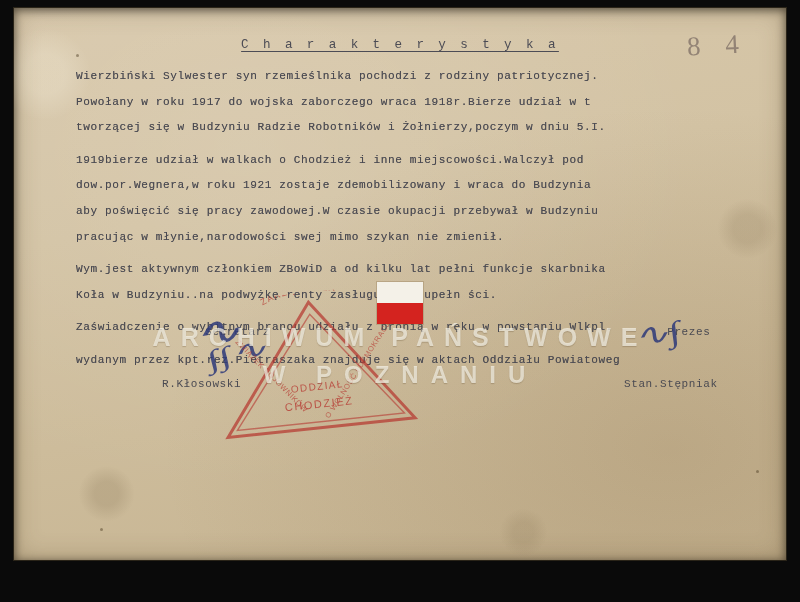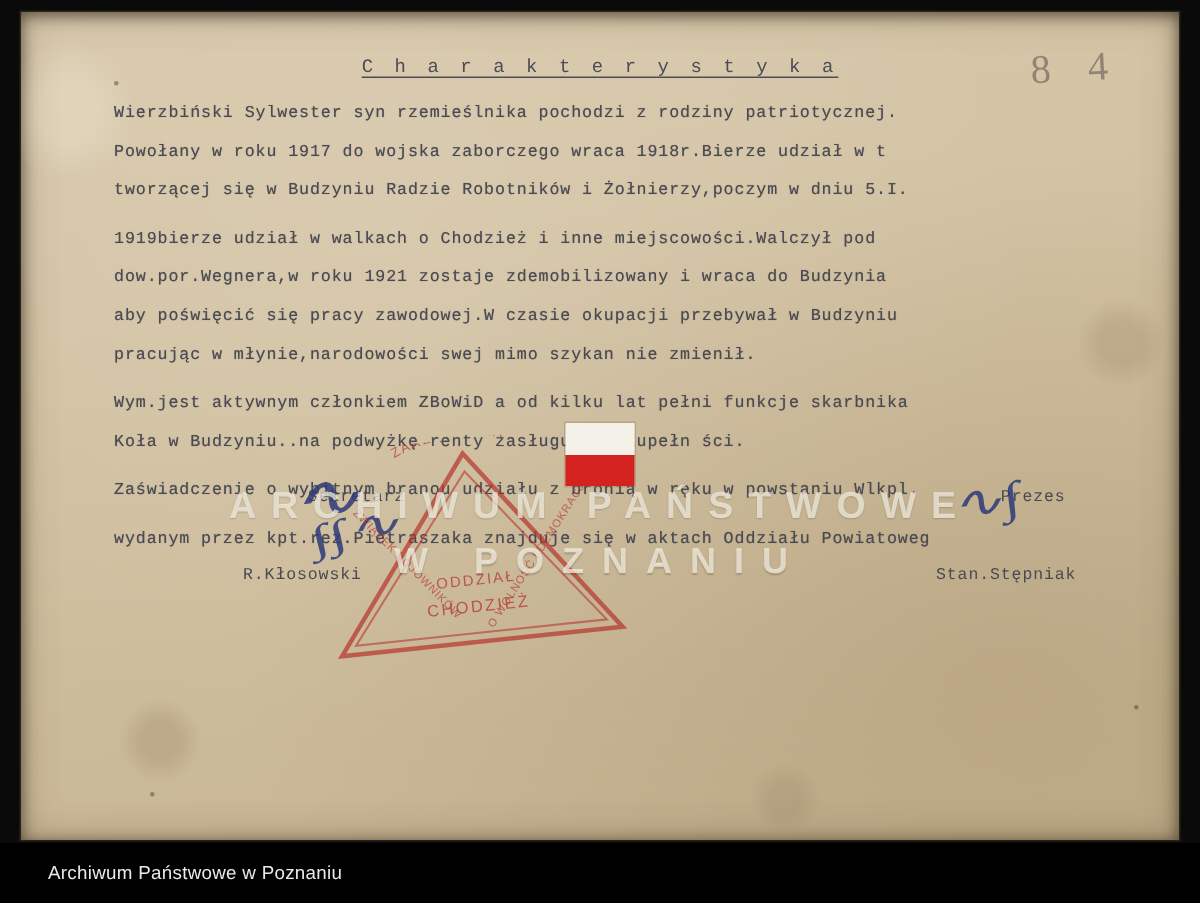--- a/index.html
+++ b/index.html
@@ -264,16 +264,13 @@
     <div id="watermark">
       <div class="wm-line1">ARCHIWUM PAŃSTWOWE</div>
       <div class="wm-line2">W POZNANIU</div>
     </div>
 
     <span class="pin-mark" style="left:62px;top:46px;"></span>
     <span class="pin-mark" style="left:742px;top:462px;"></span>
     <span class="pin-mark" style="left:86px;top:520px;"></span>
   </div>
 
-  <div id="caption-bar">
-    <span id="caption-text">Archiwum Państwowe w Poznaniu</span>
-  </div>
 </div>
 
 </body></html>

